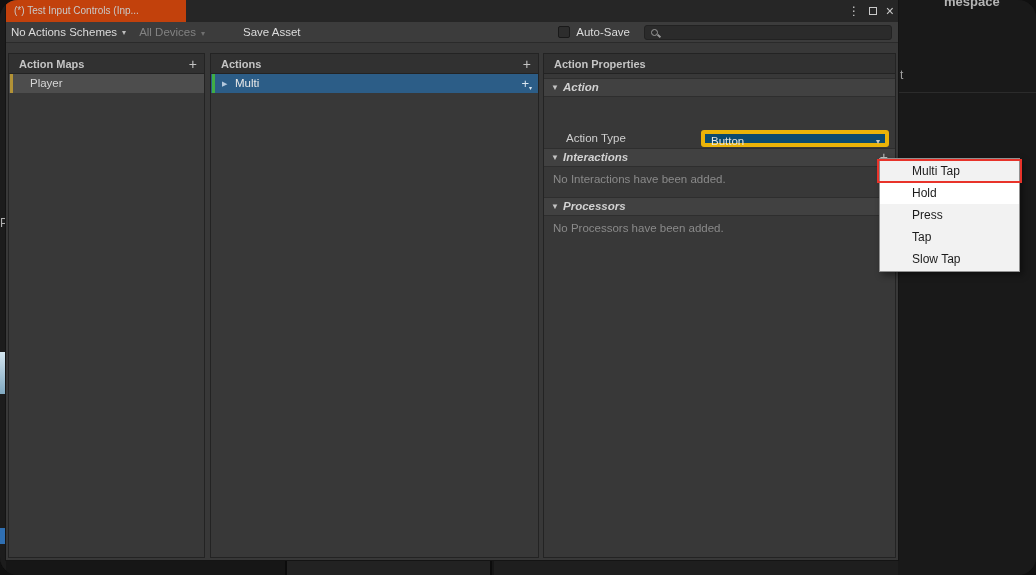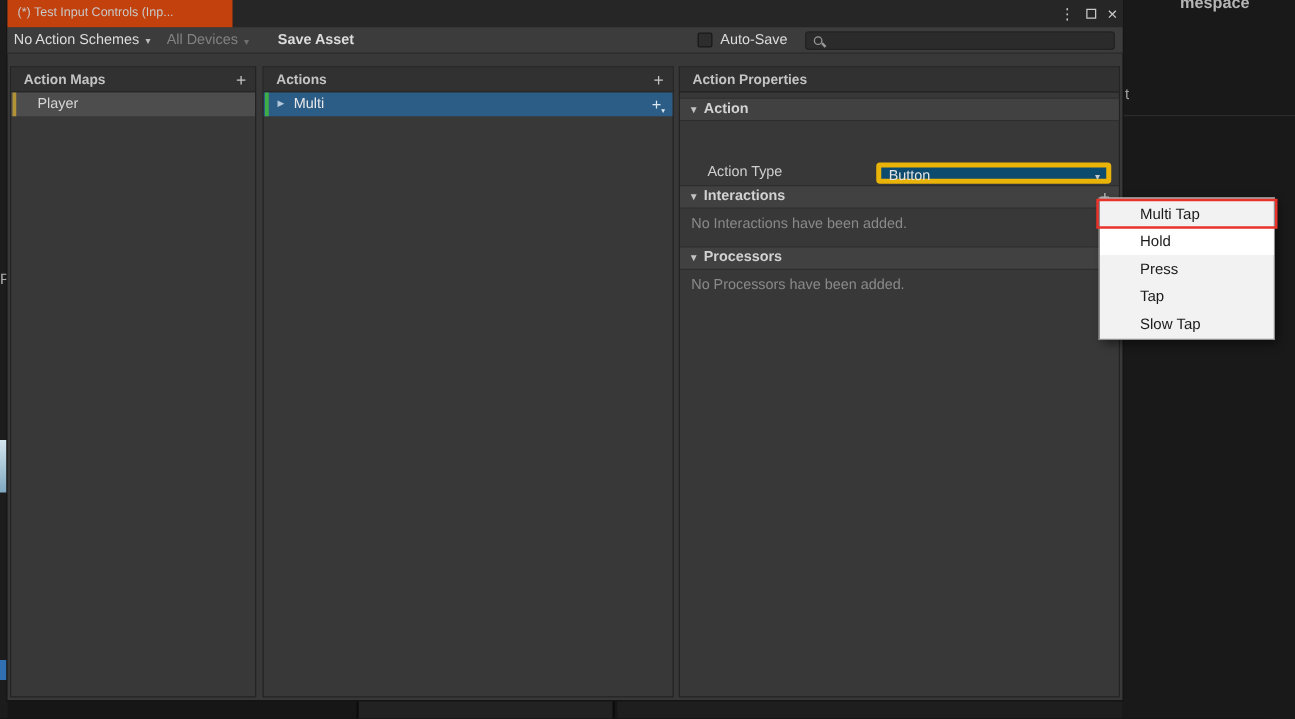--- a/index.html
+++ b/index.html
@@ -1,19 +1,19 @@
 <!DOCTYPE html>
 <html><head>
 <meta charset="utf-8">
 <style>
   * { margin:0; padding:0; box-sizing:border-box; }
   html,body { background:#101010; }
   .stage {
     position:relative; width:1036px; height:575px; overflow:hidden;
-    background:#181818; font-family:"Liberation Sans", sans-serif;
+    background:#181818; font-family:"Liberation Sans", sans-serif;border-radius:18px;
     -webkit-font-smoothing:antialiased;
   }
 
   
   .bg-right { position:absolute; left:898px; top:0; width:138px; height:575px; background:#191919; }
   .bg-right .frag-top { position:absolute; left:46px; top:-6px; font-size:13px; font-weight:bold; color:#b5b5b5; }
   .bg-right .frag-t { position:absolute; left:2px; top:68px; font-size:12px; color:#a2a2a2; }
   .bg-right .hline { position:absolute; left:0; top:92px; width:138px; height:1px; background:#2b2b2b; }
   .bg-bottom { position:absolute; left:0; top:560px; width:898px; height:15px; background:#161616; }
   .bg-bottom .seg1 { position:absolute; left:285px; top:1px; width:207px; height:14px; background:#222; border-left:2px solid #0c0c0c; border-right:2px solid #0c0c0c; }
@@ -33,21 +33,21 @@
   .win-controls .kebab { font-size:12px; cursor:default; }
   .win-controls .maxbox { width:8px; height:8px; border:1px solid #c9c9c9; }
   .win-controls .close { font-size:14px; line-height:14px; }
 
   .toolbar { position:absolute; left:0; top:22px; width:100%; height:21px; background:#3c3c3c;
              border-bottom:1px solid #2a2a2a; display:flex; align-items:center; font-size:11.5px; color:#dcdcdc; }
   .dd-arrow { font-size:8px; color:#bdbdbd; margin-left:5px; }
   .tb-cs { margin-left:5px; display:flex; align-items:center; }
   .tb-dev { margin-left:13px; display:flex; align-items:flex-end; color:#828282; }
   .tb-dev .dd-arrow { color:#6f6f6f; }
-  .tb-save { margin-left:23px;font-weight:bold; }
+  .tb-save { margin-left:38px; }
   .tb-spacer { flex:1; }
   .tb-check { width:12px; height:12px; background:#2d2d2d; border:1px solid #191919; border-radius:2px; margin-right:6px; flex:none; }
   .tb-autosave { margin-right:14px; }
   .tb-search { width:248px; height:15px; background:#2b2b2b; border:1px solid #222; border-radius:3px;
                margin-right:6px; display:flex; align-items:center; flex:none; }
   .mag { width:7px; height:7px; border:1px solid #999; border-radius:50%; position:relative; margin-left:6px; flex:none; }
   .mag::after { content:""; position:absolute; width:4px; height:2px; background:#999; right:-4px; bottom:-2px; transform:rotate(45deg); }
   .tb-search input { flex:1; background:transparent; border:0; outline:none; color:#ddd; font-size:11px; padding:0 4px 0 3px; font-family:"Liberation Sans",sans-serif; }
 
   
@@ -65,21 +65,21 @@
   .row-fire { background:#2c5d87; padding-left:24px; color:#e9e9e9; }
   .row-fire .bar { position:absolute; left:1px; top:0; width:3px; height:19px; background:#3fae46; }
   .row-fire .fold { position:absolute; left:11px; top:0; font-size:7px; color:#b4c8dc; line-height:19px; }
   .row-fire .plusdd { position:absolute; right:6px; top:0; font-size:13px; color:#dbe7f1; line-height:19px; }
   .row-fire .plusdd .tiny { font-size:6px; position:relative; top:2px; left:0px; }
 
   
   .sect { position:absolute; left:0; right:0; height:19px; background:#414141; border-top:1px solid #2e2e2e;
           border-bottom:1px solid #2e2e2e; font-size:11.5px; font-weight:bold; color:#d2d2d2; line-height:17px; }
   .sect .tri { position:absolute; left:7px; top:0; font-size:8px; color:#c2c2c2; line-height:17px; font-weight:normal; }
-  .sect .slabel { margin-left:19px; }
+  .sect .slabel { margin-left:19px;font-style:italic; }
   .sect .plus { position:absolute; right:7px; top:0; font-size:14px; font-weight:normal; color:#c2c2c2; line-height:17px; cursor:default; }
   .sect-action { top:24px; }
   .prop-row { position:absolute; left:0; right:0; height:19px;margin-top:29px; }
   .prop-row .plabel { position:absolute; left:22px; top:0; font-size:11.5px; color:#cfcfcf; line-height:19px; }
   .row-actiontype { top:46px; }
   .dropdown { position:absolute; left:157px; right:6px; top:1px; height:17px; background:#0c4a6e;
               border:4px solid #eab308; border-radius:3px; font-size:11.5px; color:#e4e4e4; line-height:15px; padding-left:6px; }
   .dropdown .dd-arrow { position:absolute; right:5px; top:0; line-height:15px; color:#c9c9c9; }
   .row-initial { top:67px; }
   .prop-check { position:absolute; left:158px; top:3px; width:12px; height:12px; background:#2c2c2c; border:1px solid #1a1a1a; border-radius:2px; }
@@ -125,21 +125,21 @@
       </div>
       <div class="win-controls">
         <span class="kebab">⋮</span>
         <span class="maxbox"></span>
         <span class="close">×</span>
       </div>
     </div>
 
     <div class="toolbar">
       <div class="tb-cs">
-        <span>No Action Schemes</span>
+        <span>No Actions Schemes</span>
         <span class="dd-arrow">▾</span>
       </div>
       <div class="tb-dev">
         <span>All Devices</span>
         <span class="dd-arrow">▾</span>
       </div>
       <div class="tb-save">Save Asset</div>
       <div class="tb-spacer"></div>
       <div class="tb-check"></div>
       <div class="tb-autosave">Auto-Save</div>

